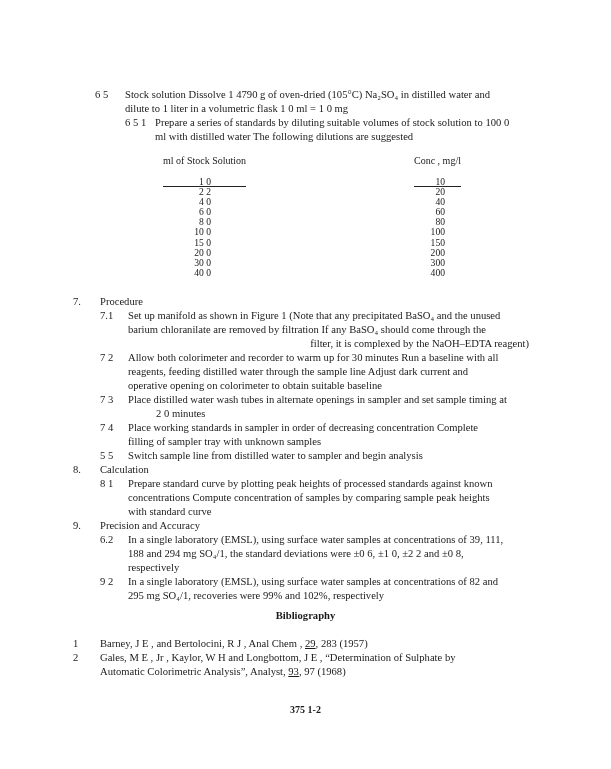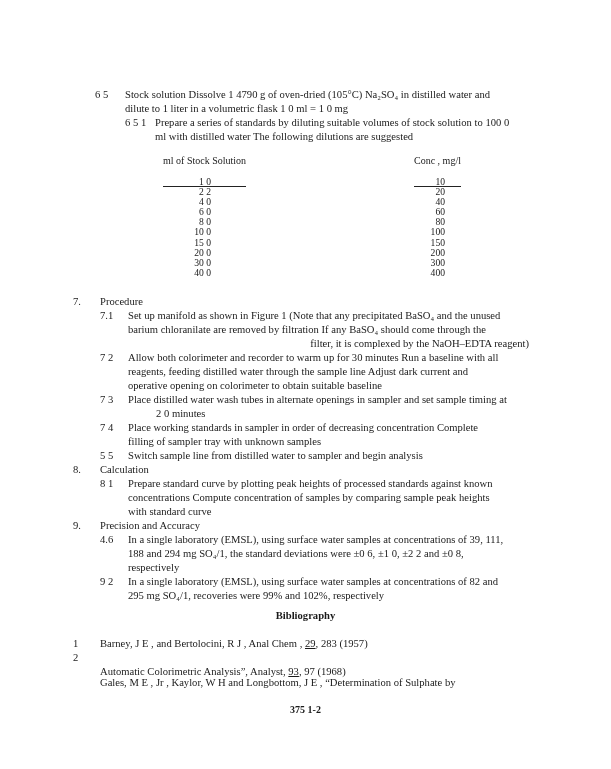--- a/index.html
+++ b/index.html
@@ -83,31 +83,31 @@
 <div class="abs" style="left:100px; top:463px;">Calculation</div>
 
 <div class="num" style="left:100px; top:477px;">8 1</div>
 <div class="txt" style="left:128px; top:477px; width:401px;">Prepare standard curve by plotting peak heights of processed standards against known</div>
 <div class="txt" style="left:128px; top:491px; width:401px;">concentrations  Compute concentration of samples by comparing sample peak heights</div>
 <div class="txt last" style="left:128px; top:505px; width:401px;">with standard curve</div>
 
 <div class="num" style="left:73px; top:519px;">9.</div>
 <div class="abs" style="left:100px; top:519px;">Precision and Accuracy</div>
 
-<div class="num" style="left:100px; top:533px;">4.6</div>
+<div class="num" style="left:100px; top:533px;">6.2</div>
 <div class="txt" style="left:128px; top:533px; width:401px;">In a single laboratory (EMSL), using surface water samples at concentrations of 39, 111,</div>
 <div class="txt" style="left:128px; top:547px; width:401px;">188 and 294 mg SO₄/1, the standard deviations were ±0 6, ±1 0, ±2 2 and ±0 8,</div>
 <div class="txt last" style="left:128px; top:561px; width:401px;">respectively</div>
 
 <div class="num" style="left:100px; top:575px;">9 2</div>
 <div class="txt" style="left:128px; top:575px; width:401px;">In a single laboratory (EMSL), using surface water samples at concentrations of 82 and</div>
 <div class="txt last" style="left:128px; top:589px; width:401px;">295 mg SO₄/1, recoveries were 99% and 102%, respectively</div>
 
 <div class="center bold" style="top:609px;">Bibliography</div>
 
 <div class="num" style="left:73px; top:637px;">1</div>
 <div class="abs" style="left:100px; top:637px;"><span>Barney, J E , and Bertolocini, R J , Anal  Chem , </span><u>29</u><span>, 283 (1957)</span></div>
 
 <div class="num" style="left:73px; top:651px;">2</div>
-<div class="txt" style="left:100px; top:651px; width:429px;margin-top:25px;">Gales, M  E , Jr , Kaylor, W  H  and Longbottom, J  E , “Determination of Sulphate by</div>
+<div class="txt" style="left:100px; top:651px; width:429px;">Gales, M  E , Jr , Kaylor, W  H  and Longbottom, J  E , “Determination of Sulphate by</div>
 <div class="abs" style="left:100px; top:665px;"><span>Automatic Colorimetric Analysis”, Analyst, </span><u>93</u><span>, 97 (1968)</span></div>
 
 <div class="center bold" style="top:703px; font-size:10px;">375 1-2</div>
 
 </body></html>

